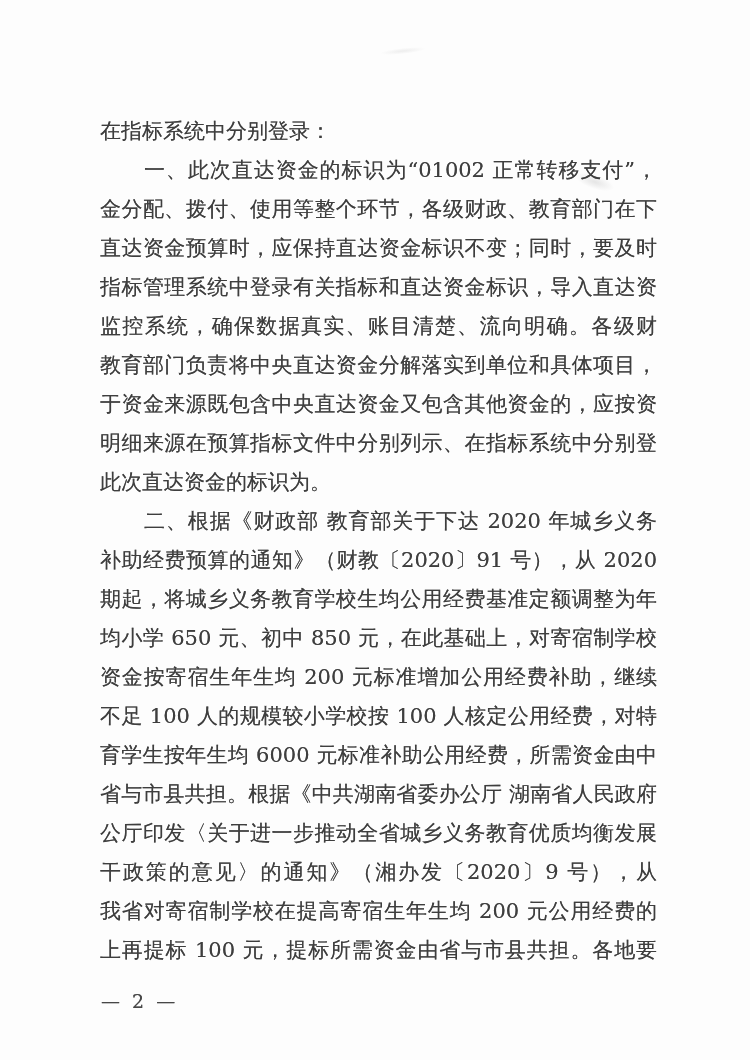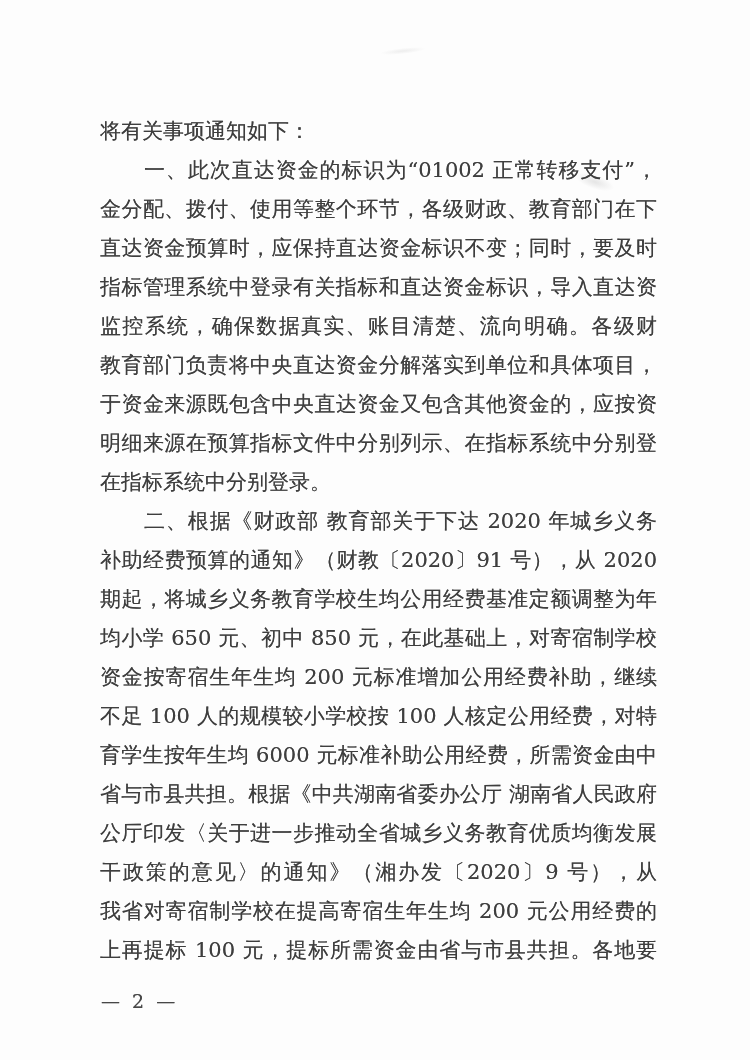--- a/index.html
+++ b/index.html
@@ -65,30 +65,30 @@
     text-shadow: 0 0 0.6px rgba(70,70,70,0.7);
   }
 </style>
 </head>
 <body>
 
 <div class="scan-smudge-2"></div>
 <div class="scan-smudge-1"></div>
 
 <div class="doc-text">
-  <div class="line short">将有关事项通知如下：</div>
+  <div class="line short">在指标系统中分别登录：</div>
   <div class="line indent">一、此次直达资金的标识为“01002 正常转移支付”，贯穿资</div>
   <div class="line">金分配、拨付、使用等整个环节，各级财政、教育部门在下达</div>
   <div class="line">直达资金预算时，应保持直达资金标识不变；同时，要及时在</div>
   <div class="line">指标管理系统中登录有关指标和直达资金标识，导入直达资金</div>
   <div class="line">监控系统，确保数据真实、账目清楚、流向明确。各级财政、</div>
   <div class="line">教育部门负责将中央直达资金分解落实到单位和具体项目，对</div>
   <div class="line">于资金来源既包含中央直达资金又包含其他资金的，应按资金</div>
   <div class="line">明细来源在预算指标文件中分别列示、在指标系统中分别登录，</div>
-  <div class="line short">在指标系统中分别登录。</div>
+  <div class="line short">此次直达资金的标识为。</div>
   <div class="line indent">二、根据《财政部 教育部关于下达 2020 年城乡义务教育</div>
   <div class="line">补助经费预算的通知》（财教〔2020〕91 号），从 2020 年春季学</div>
   <div class="line">期起，将城乡义务教育学校生均公用经费基准定额调整为年生</div>
   <div class="line">均小学 650 元、初中 850 元，在此基础上，对寄宿制学校所需</div>
   <div class="line">资金按寄宿生年生均 200 元标准增加公用经费补助，继续落实</div>
   <div class="line">不足 100 人的规模较小学校按 100 人核定公用经费，对特殊教</div>
   <div class="line">育学生按年生均 6000 元标准补助公用经费，所需资金由中央、</div>
   <div class="line">省与市县共担。根据《中共湖南省委办公厅 湖南省人民政府办</div>
   <div class="line">公厅印发〈关于进一步推动全省城乡义务教育优质均衡发展若</div>
   <div class="line">干政策的意见〉的通知》（湘办发〔2020〕9 号），从 2020 年起，</div>

